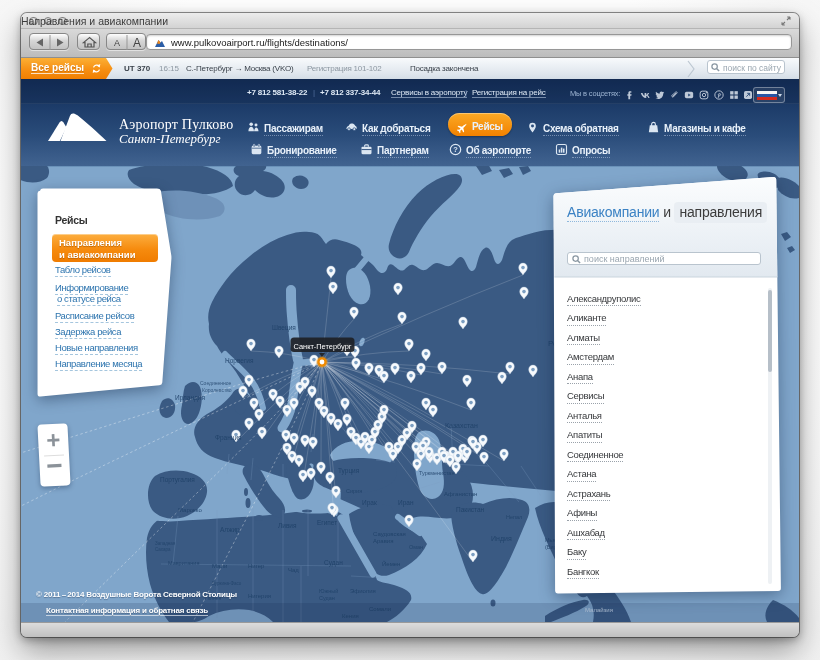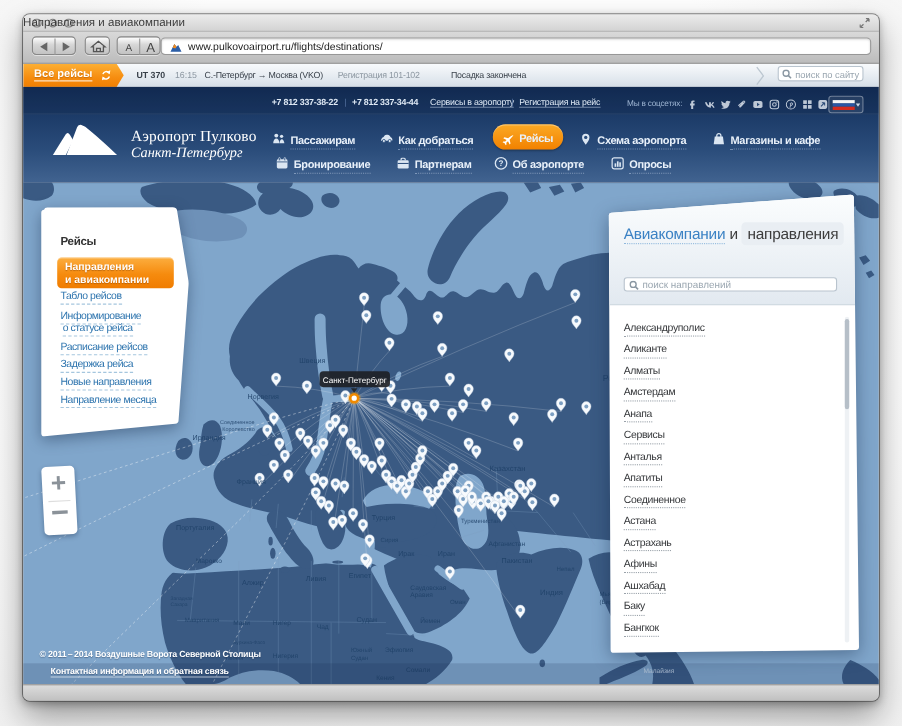--- a/index.html
+++ b/index.html
@@ -85,21 +85,21 @@
    <div style="position:absolute;left:686px;top:2px;width:78px;height:14px;background:#fff;border:1px solid #b9c4ce;border-radius:3px">
     <svg width="9" height="9" viewBox="0 0 10 10" style="position:absolute;left:3px;top:2px">
             <circle cx="4" cy="4" r="3" fill="none" stroke="#8a97a2" stroke-width="1.4"></circle>
             <line x1="6.4" y1="6.4" x2="9" y2="9" stroke="#8a97a2" stroke-width="1.6"></line>
           </svg>
     <span style="position:absolute;left:15px;top:2px;font-size:8.5px;color:#9aa6b0">поиск по сайту</span>
    </div>
   </div>
   <div id="header">
    <div style="position:absolute;left:0;top:0;width:100%;height:25px;background:rgba(8,20,42,.15);border-bottom:1px solid rgba(255,255,255,.06)"></div>
-   <span class="ulink" style="position:absolute;left:226px;top:9px;font-weight:bold;font-size:8px;letter-spacing:-0.2px">+7 812 337-38-22</span>
+   <span class="ulink" style="position:absolute;left:226px;top:9px;font-weight:bold;font-size:8px;letter-spacing:-0.2px">+7 812 581-38-22</span>
    <span style="position:absolute;left:292px;top:9px;color:#54719f;font-size:8px">|</span>
    <span class="ulink" style="position:absolute;left:299px;top:9px;font-weight:bold;font-size:8px;letter-spacing:-0.2px">+7 812 337-34-44</span>
    <span class="ulink" style="position:absolute;left:370px;top:9px;font-size:8px;letter-spacing:-0.2px"><span>Сервисы в аэропорту</span></span>
    <span style="position:absolute;left:444px;top:9px;color:#54719f;font-size:8px">|</span>
    <span class="ulink" style="position:absolute;left:451px;top:9px;font-size:8px;letter-spacing:-0.2px"><span>Регистрация на рейс</span></span>
    <span style="position:absolute;left:549px;top:10px;font-size:7.5px;letter-spacing:-0.2px;color:#9db4d2">Мы в соцсетях:</span>
    <svg width="10" height="10" viewBox="0 0 12 12" style="position:absolute;left:604px;top:11px;opacity:.8">
           <path d="M7.5,1.5 H5.8 C4.6,1.5 4,2.3 4,3.4 V5 H2.8 V7 H4 V11 H6.2 V7 H7.6 L7.9,5 H6.2 V3.8 C6.2,3.3 6.4,3.1 6.9,3.1 H7.9 Z" fill="#e8eef6"></path>
         </svg>
         <svg width="10" height="10" viewBox="0 0 12 12" style="position:absolute;left:619px;top:11px;opacity:.8">
@@ -160,21 +160,21 @@
             <circle cx="10" cy="8.8" r="1.5" fill="#dbe6f2" stroke="#2a4d7c" stroke-width=".8"></circle>
           </svg><a class="navlink"><span>Как добраться</span></a></div>
    <div style="position:absolute;left:427px;top:34px;width:64px;height:23px;border-radius:12px;background:linear-gradient(#fbaa25,#f28100);box-shadow:inset 0 1px 0 rgba(255,255,255,.35),0 1px 2px rgba(0,0,0,.3)">
      <div style="margin:5px 0 0 8px"><svg width="12" height="12" viewBox="0 0 14 14" style="vertical-align:-2px;margin-right:4px">
               <path d="M12.5,2 C11,2.5 8.5,4 7,5.5 L3,4.5 L1.8,5.5 L5.3,7.2 L3.8,9 L1.8,8.8 L1,9.6 L3.2,10.8 L4.4,13 L5.2,12.2 L5,10.2 L6.8,8.7 L8.5,12.2 L9.5,11 L8.5,7 C10,5.5 11.8,3.5 12.5,2 Z" fill="#fff"></path>
             </svg><a class="navlink" style="position:relative;top:-2px">Рейсы</a></div>
    </div>
    <div style="position:absolute;left:505px;top:39px"><svg width="13" height="13" viewBox="0 0 14 14" style="vertical-align:-2px;margin-right:4px">
             <path d="M7,12.5 C5,9.5 3.4,7.8 3.4,5.4 A3.6,3.6 0 1 1 10.6,5.4 C10.6,7.8 9,9.5 7,12.5 Z" fill="#dbe6f2"></path>
             <circle cx="7" cy="5.3" r="1.6" fill="#2a4d7c"></circle>
-          </svg><a class="navlink"><span>Схема аэропорта</span></a></div>
+          </svg><a class="navlink"><span>Схема обратная</span></a></div>
    <div style="position:absolute;left:626px;top:39px"><svg width="13" height="13" viewBox="0 0 14 14" style="vertical-align:-2px;margin-right:4px">
             <path d="M3,4.5 H11 L12,12 H2 Z" fill="#dbe6f2"></path>
             <path d="M5,6 V3.5 A2,2 0 0 1 9,3.5 V6" stroke="#dbe6f2" stroke-width="1.2" fill="none"></path>
           </svg><a class="navlink"><span>Магазины и кафе</span></a></div>
    <div style="position:absolute;left:229px;top:61px"><svg width="13" height="13" viewBox="0 0 14 14" style="vertical-align:-2px;margin-right:4px">
             <rect x="1.8" y="3" width="10.4" height="9" rx="1.4" fill="#dbe6f2"></rect>
             <rect x="3.6" y="1.4" width="1.6" height="3" rx=".7" fill="#2a4d7c" stroke="#dbe6f2" stroke-width=".7"></rect>
             <rect x="8.8" y="1.4" width="1.6" height="3" rx=".7" fill="#2a4d7c" stroke="#dbe6f2" stroke-width=".7"></rect>
             <line x1="2" y1="5.6" x2="12" y2="5.6" stroke="#2a4d7c" stroke-width=".8"></line>
           </svg><a class="navlink"><span>Бронирование</span></a></div>

